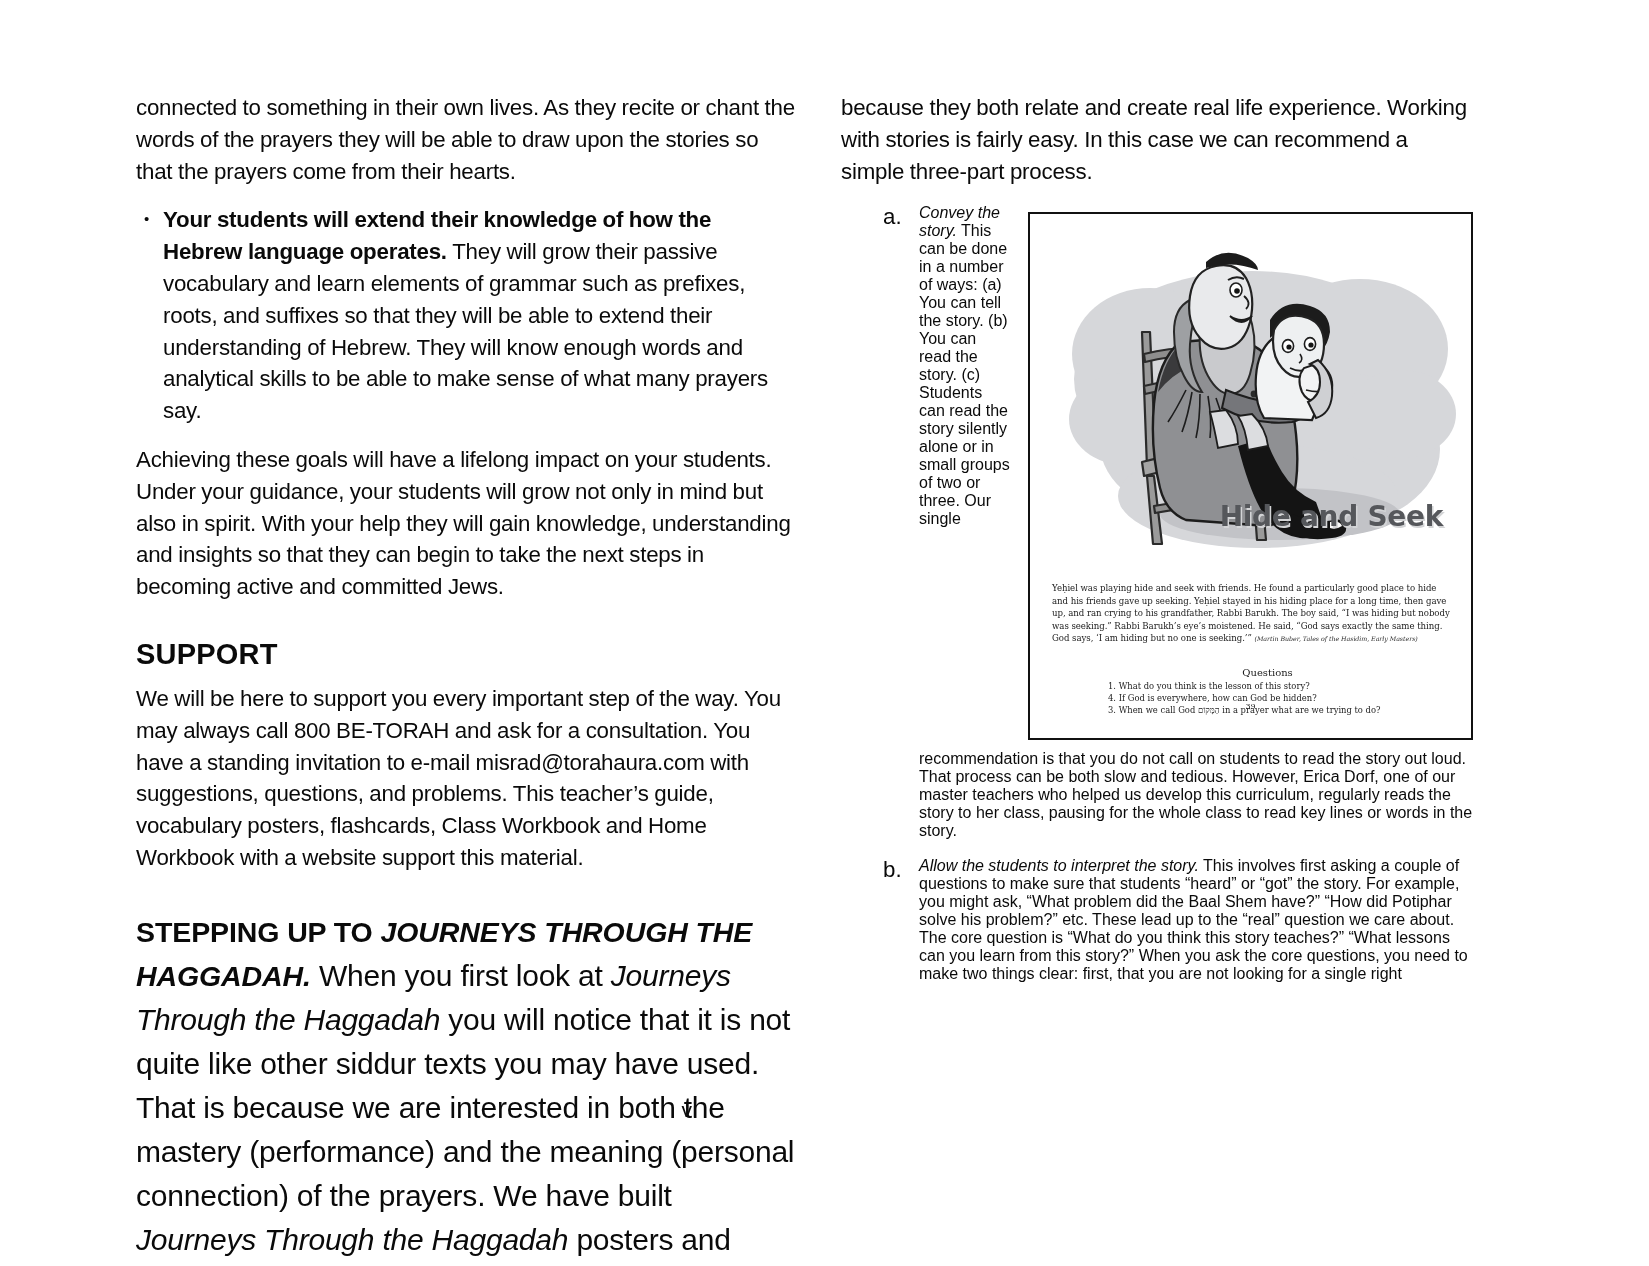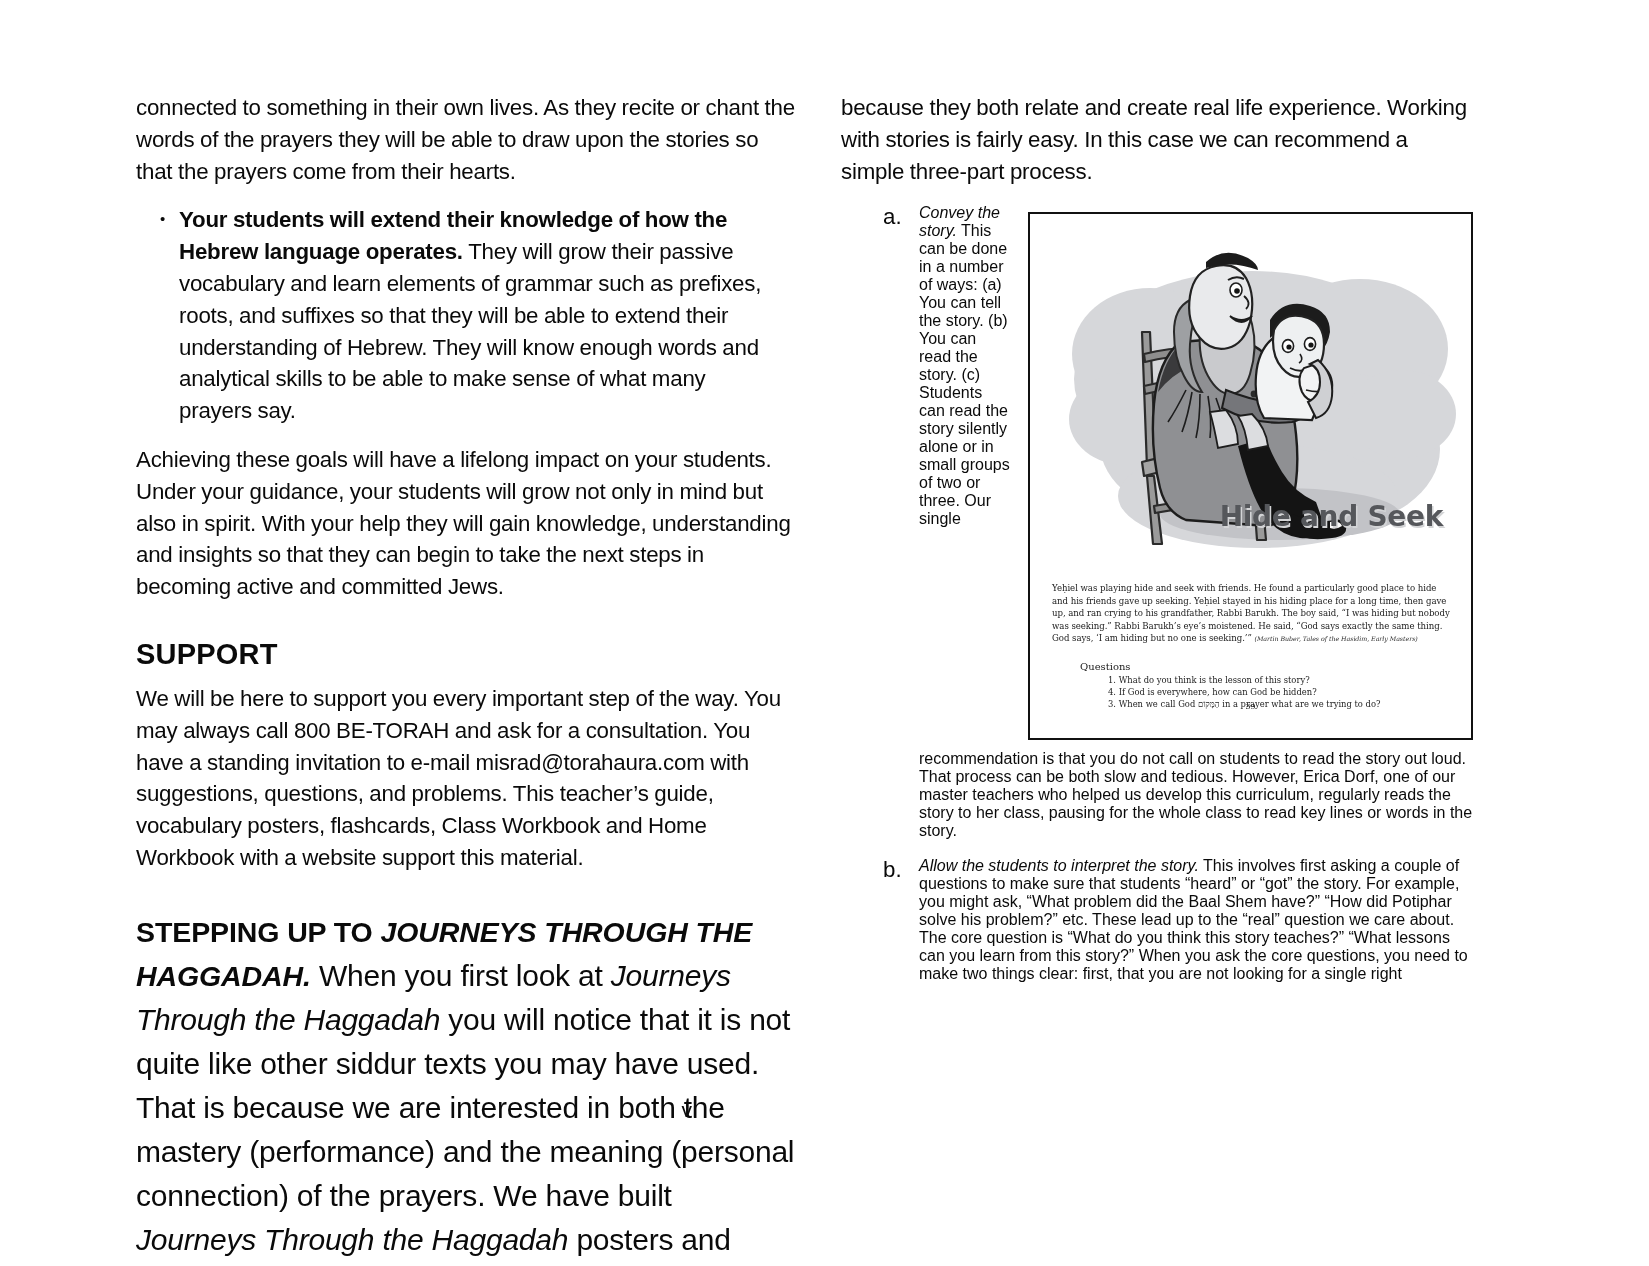--- a/index.html
+++ b/index.html
@@ -25,21 +25,21 @@
   .col-right { left: 841px;  width: 632px; }
 
   .body-text,
   .col p,
   .col li {
     font-size: 22.3px;
     line-height: 31.8px;
     letter-spacing: -0.22px;
     word-spacing: -0.3px;
     text-align: left;
-    margin: 16px;
+    margin: 0;
   }
   .col p { margin: 0 0 0 0; }
 
   
   .bullet-list {
     list-style: none;
     margin: 17px 0 0 0;
     padding: 0;
   }
   .bullet-list li {
@@ -132,25 +132,26 @@
     font-family: "DejaVu Serif", serif;
     text-align: left;
     letter-spacing: -0.05px;
   }
   .story-cite {
     font-size: 6.3px;
     font-style: italic;
     color: #2a2a2a;
   }
   .q-head {
-    margin-top: 16px;
+    margin-top: 22px;
     font-size: 10px;
     color: #1b1b1b;
     font-family: "DejaVu Serif", serif;
     padding-left: 28px;
+    text-align: center;
   }
   .q-list {
     margin: 2px 0 12px 0;
     padding-left: 56px;
     font-size: 8.4px;
     line-height: 12px;
     color: #1b1b1b;
     font-family: "DejaVu Serif", serif;
   }
   .folio-inner {

